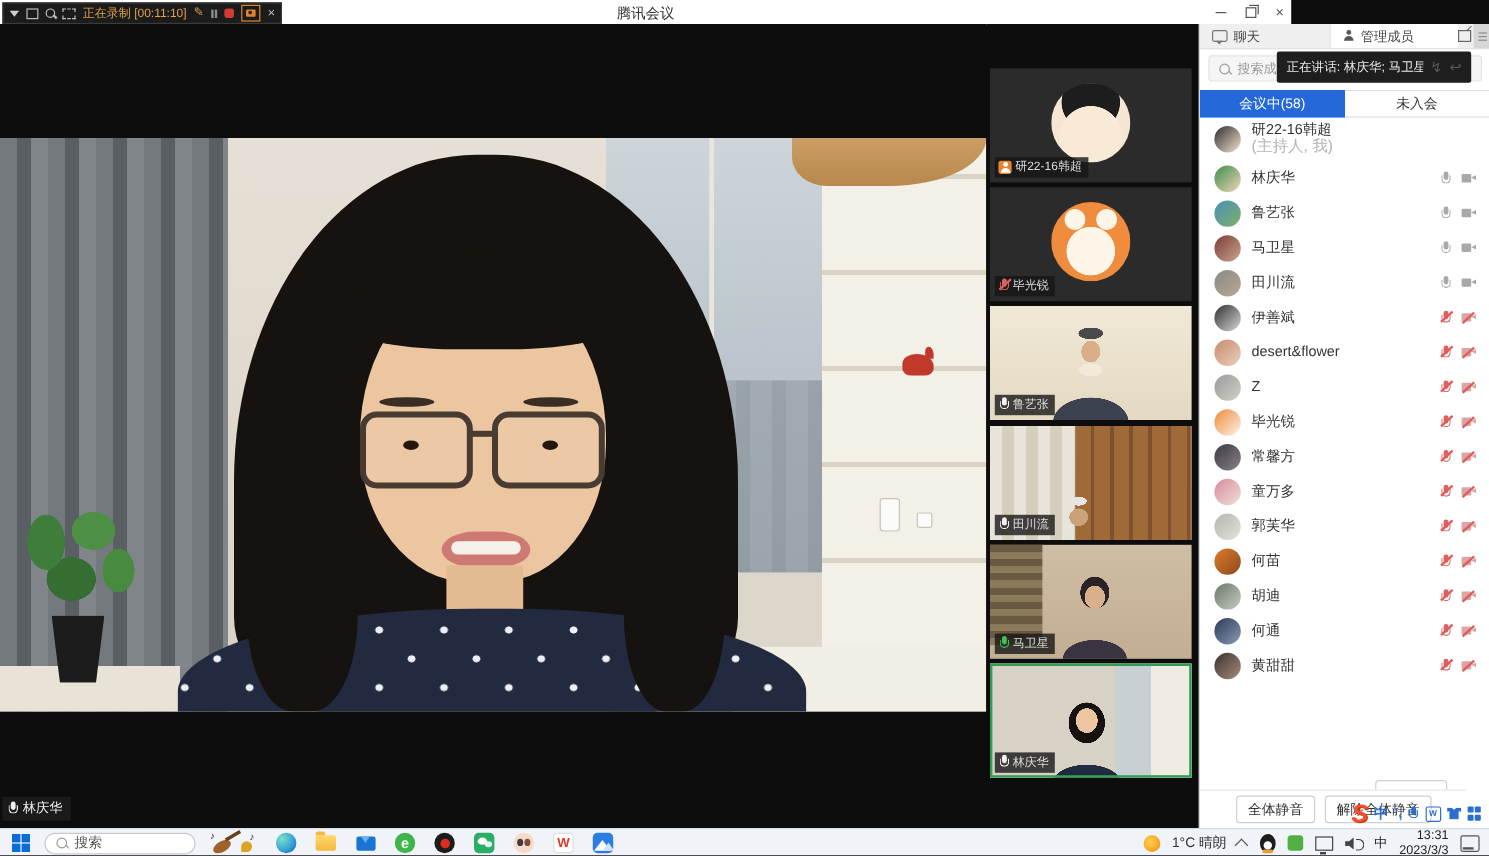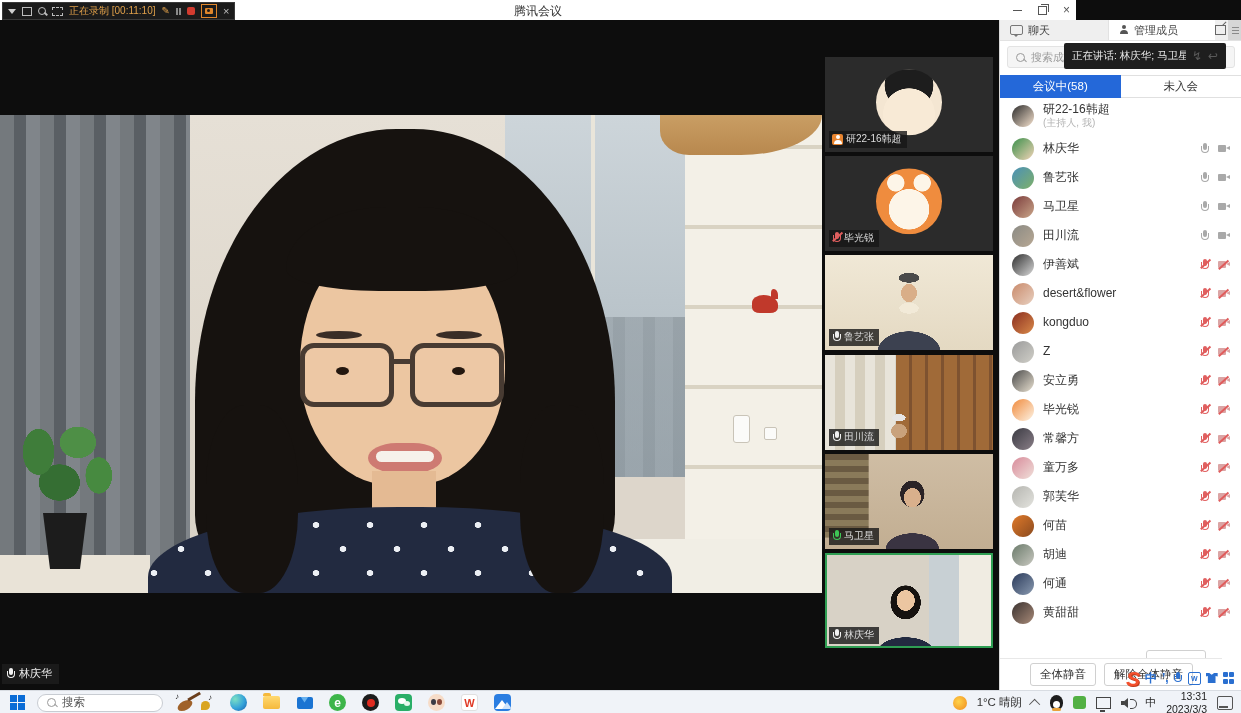--- a/index.html
+++ b/index.html
@@ -165,21 +165,21 @@
   .segments{position:absolute;left:0;top:55px;width:242px;height:23px;display:flex;}
   .seg{flex:1;display:flex;align-items:center;justify-content:center;font-size:11.5px;box-sizing:border-box;}
   .seg.active{background:#2468d9;color:#fff;}
   .seg.idle{background:#fff;color:#333;border:1px solid #e0e0e0;border-left:none;}
   .mlist{position:absolute;left:0;top:78px;width:242px;height:560px;overflow:hidden;}
   .mrow{display:flex;align-items:center;height:29px;padding:0 12px;box-sizing:border-box;}
   .mrow.tall{height:36px;}
   .mav{width:22px;height:22px;border-radius:50%;flex:0 0 auto;margin-right:9px;}
   .mtext{display:flex;flex-direction:column;line-height:1.15;min-width:0;}
   .mname{font-size:12px;color:#333;white-space:nowrap;}
-  .mnote{font-size:10px;color:#b3b3b3;}
+  .mnote{font-size:13px;color:#b3b3b3;}
   .row-icons{margin-left:auto;display:flex;align-items:center;gap:9px;}
   .pfooter{position:absolute;left:0;bottom:0;width:222px;height:32px;border-top:1px solid #e8e8e8;background:#fff;
     display:flex;align-items:center;gap:8px;padding-left:30px;box-sizing:border-box;}
   .pbtn{border:1px solid #d0d0d0;border-radius:3px;background:#fff;font-size:11.5px;color:#333;
     padding:3px 9px;font-family:inherit;white-space:nowrap;}
   .ghost-btn{position:absolute;right:36px;bottom:18px;width:58px;height:20px;border:1px solid #d0d0d0;border-radius:3px;background:#fff;}
 
   
   .sogou{position:absolute;left:1126px;top:666px;height:24px;display:flex;align-items:center;gap:5px;z-index:70;}
   .sg-s{font-size:21px;font-weight:bold;font-style:italic;color:#f4502c;text-shadow:1px 1px 0 #c03a1a;line-height:1;}
@@ -470,53 +470,23 @@
           <span class="row-icons">
             <span class="micg m-muted">
               <i class="slash"></i>
             </span>
             <span class="camg m-off">
               <i class="slash"></i>
             </span>
           </span>
         </div>
         <div class="mrow">
-          <span class="mav" style="background: linear-gradient(135deg, rgb(138, 45, 31), rgb(217, 138, 74));"></span>
-          <span class="mtext">
-            <span class="mname">kongduo</span>
-
-          </span>
-          <span class="row-icons">
-            <span class="micg m-muted">
-              <i class="slash"></i>
-            </span>
-            <span class="camg m-off">
-              <i class="slash"></i>
-            </span>
-          </span>
-        </div>
-        <div class="mrow">
           <span class="mav" style="background: linear-gradient(135deg, rgb(154, 154, 154), rgb(208, 207, 200));"></span>
           <span class="mtext">
             <span class="mname">Z</span>
-
-          </span>
-          <span class="row-icons">
-            <span class="micg m-muted">
-              <i class="slash"></i>
-            </span>
-            <span class="camg m-off">
-              <i class="slash"></i>
-            </span>
-          </span>
-        </div>
-        <div class="mrow">
-          <span class="mav" style="background: linear-gradient(135deg, rgb(74, 74, 74), rgb(232, 224, 208));"></span>
-          <span class="mtext">
-            <span class="mname">安立勇</span>
 
           </span>
           <span class="row-icons">
             <span class="micg m-muted">
               <i class="slash"></i>
             </span>
             <span class="camg m-off">
               <i class="slash"></i>
             </span>
           </span>

